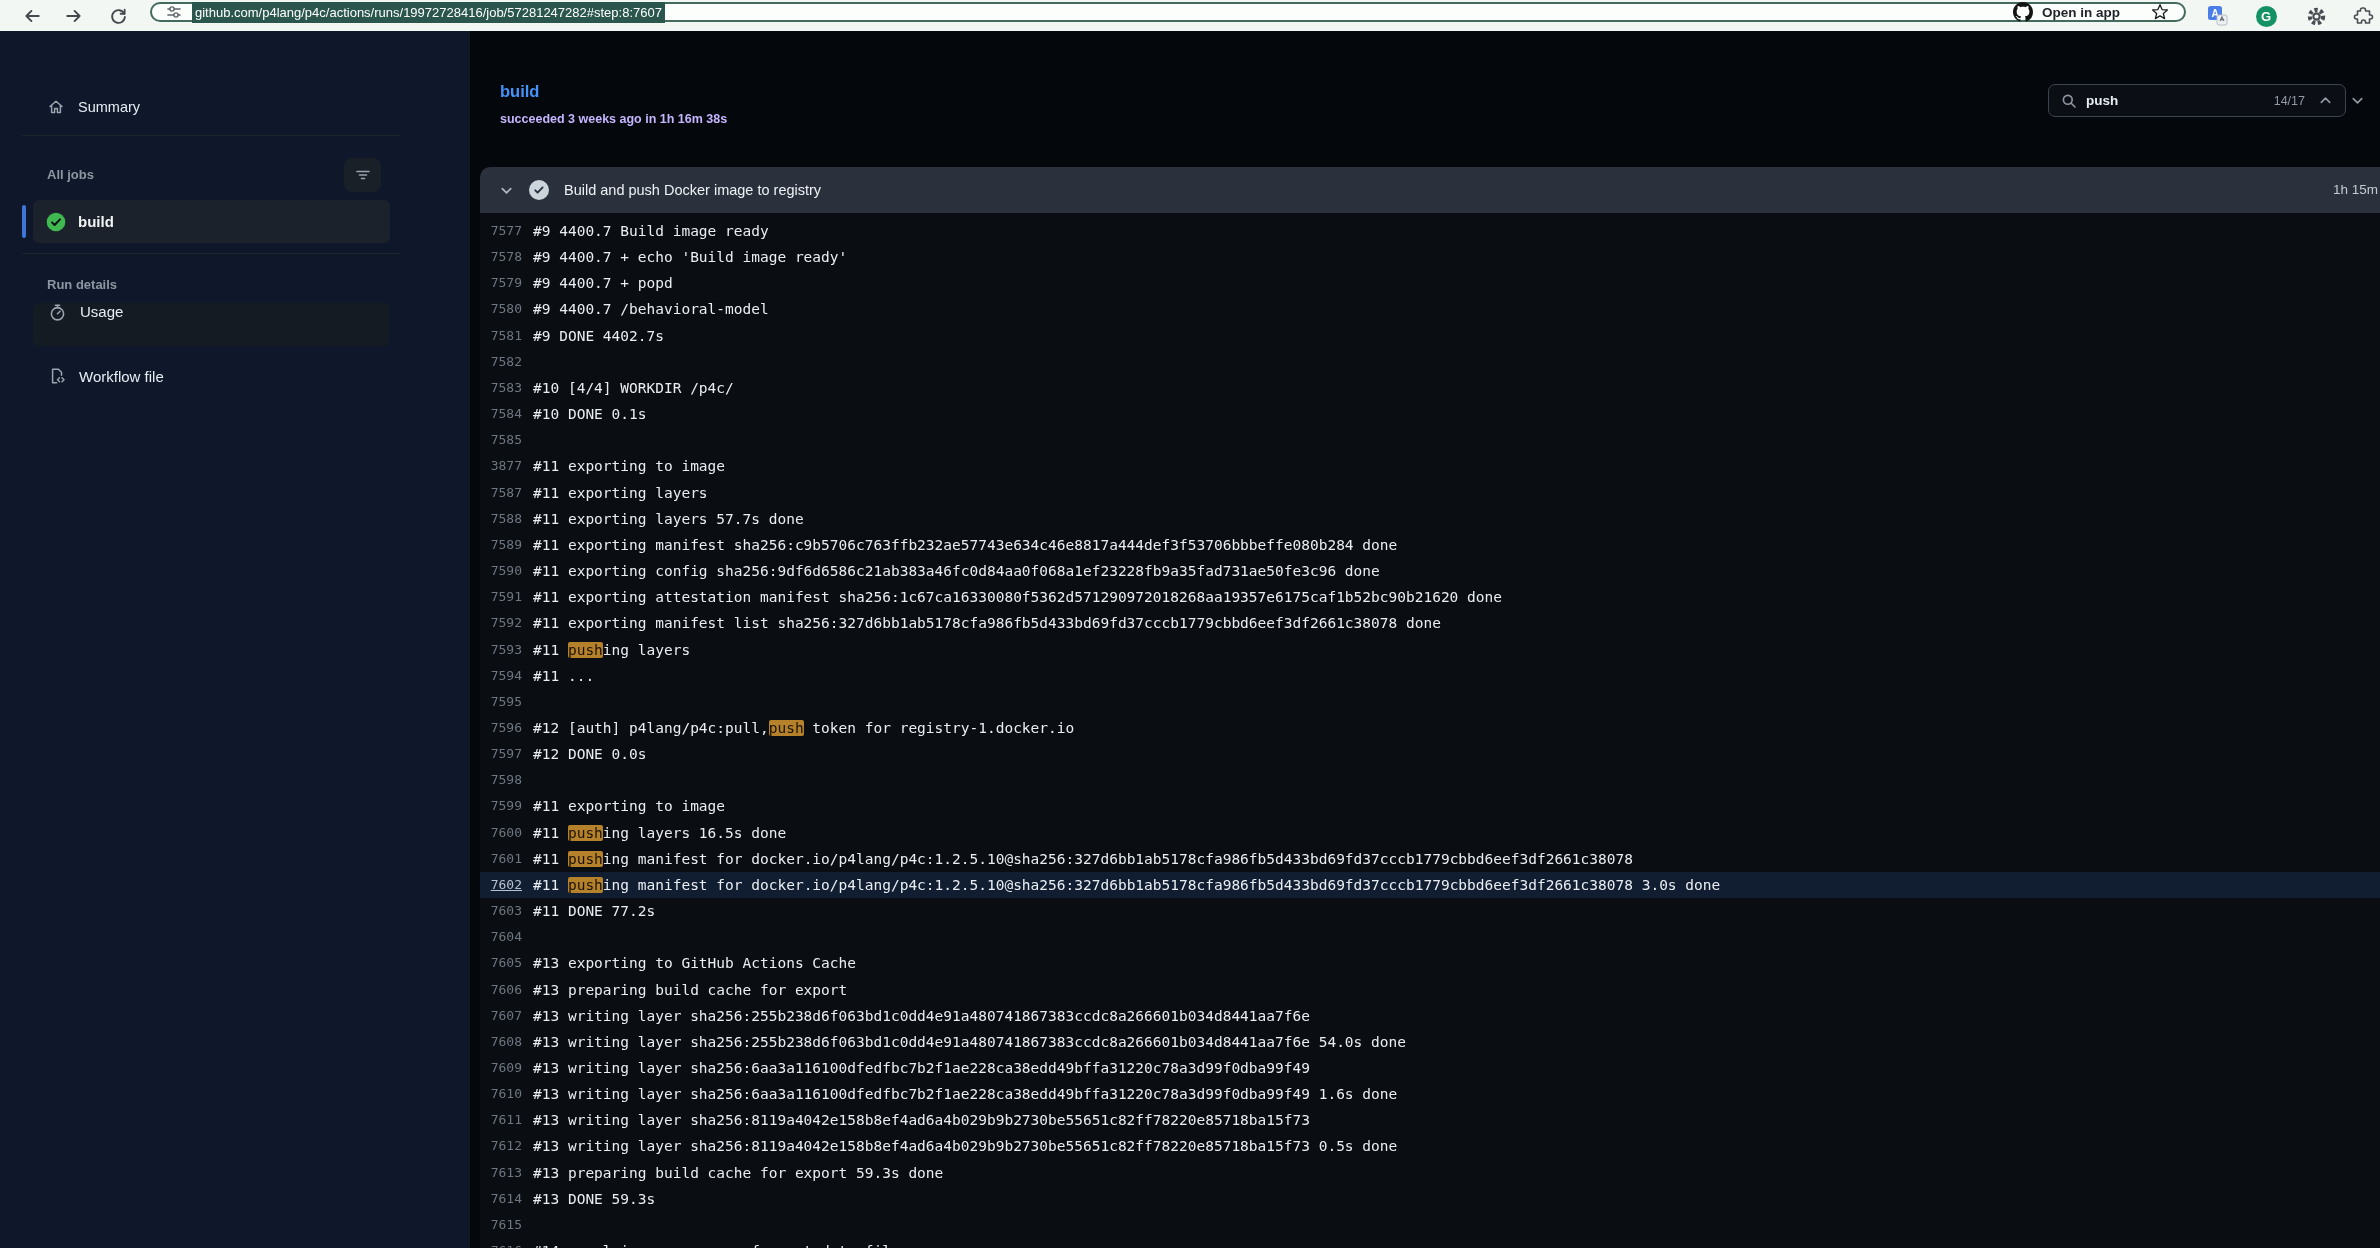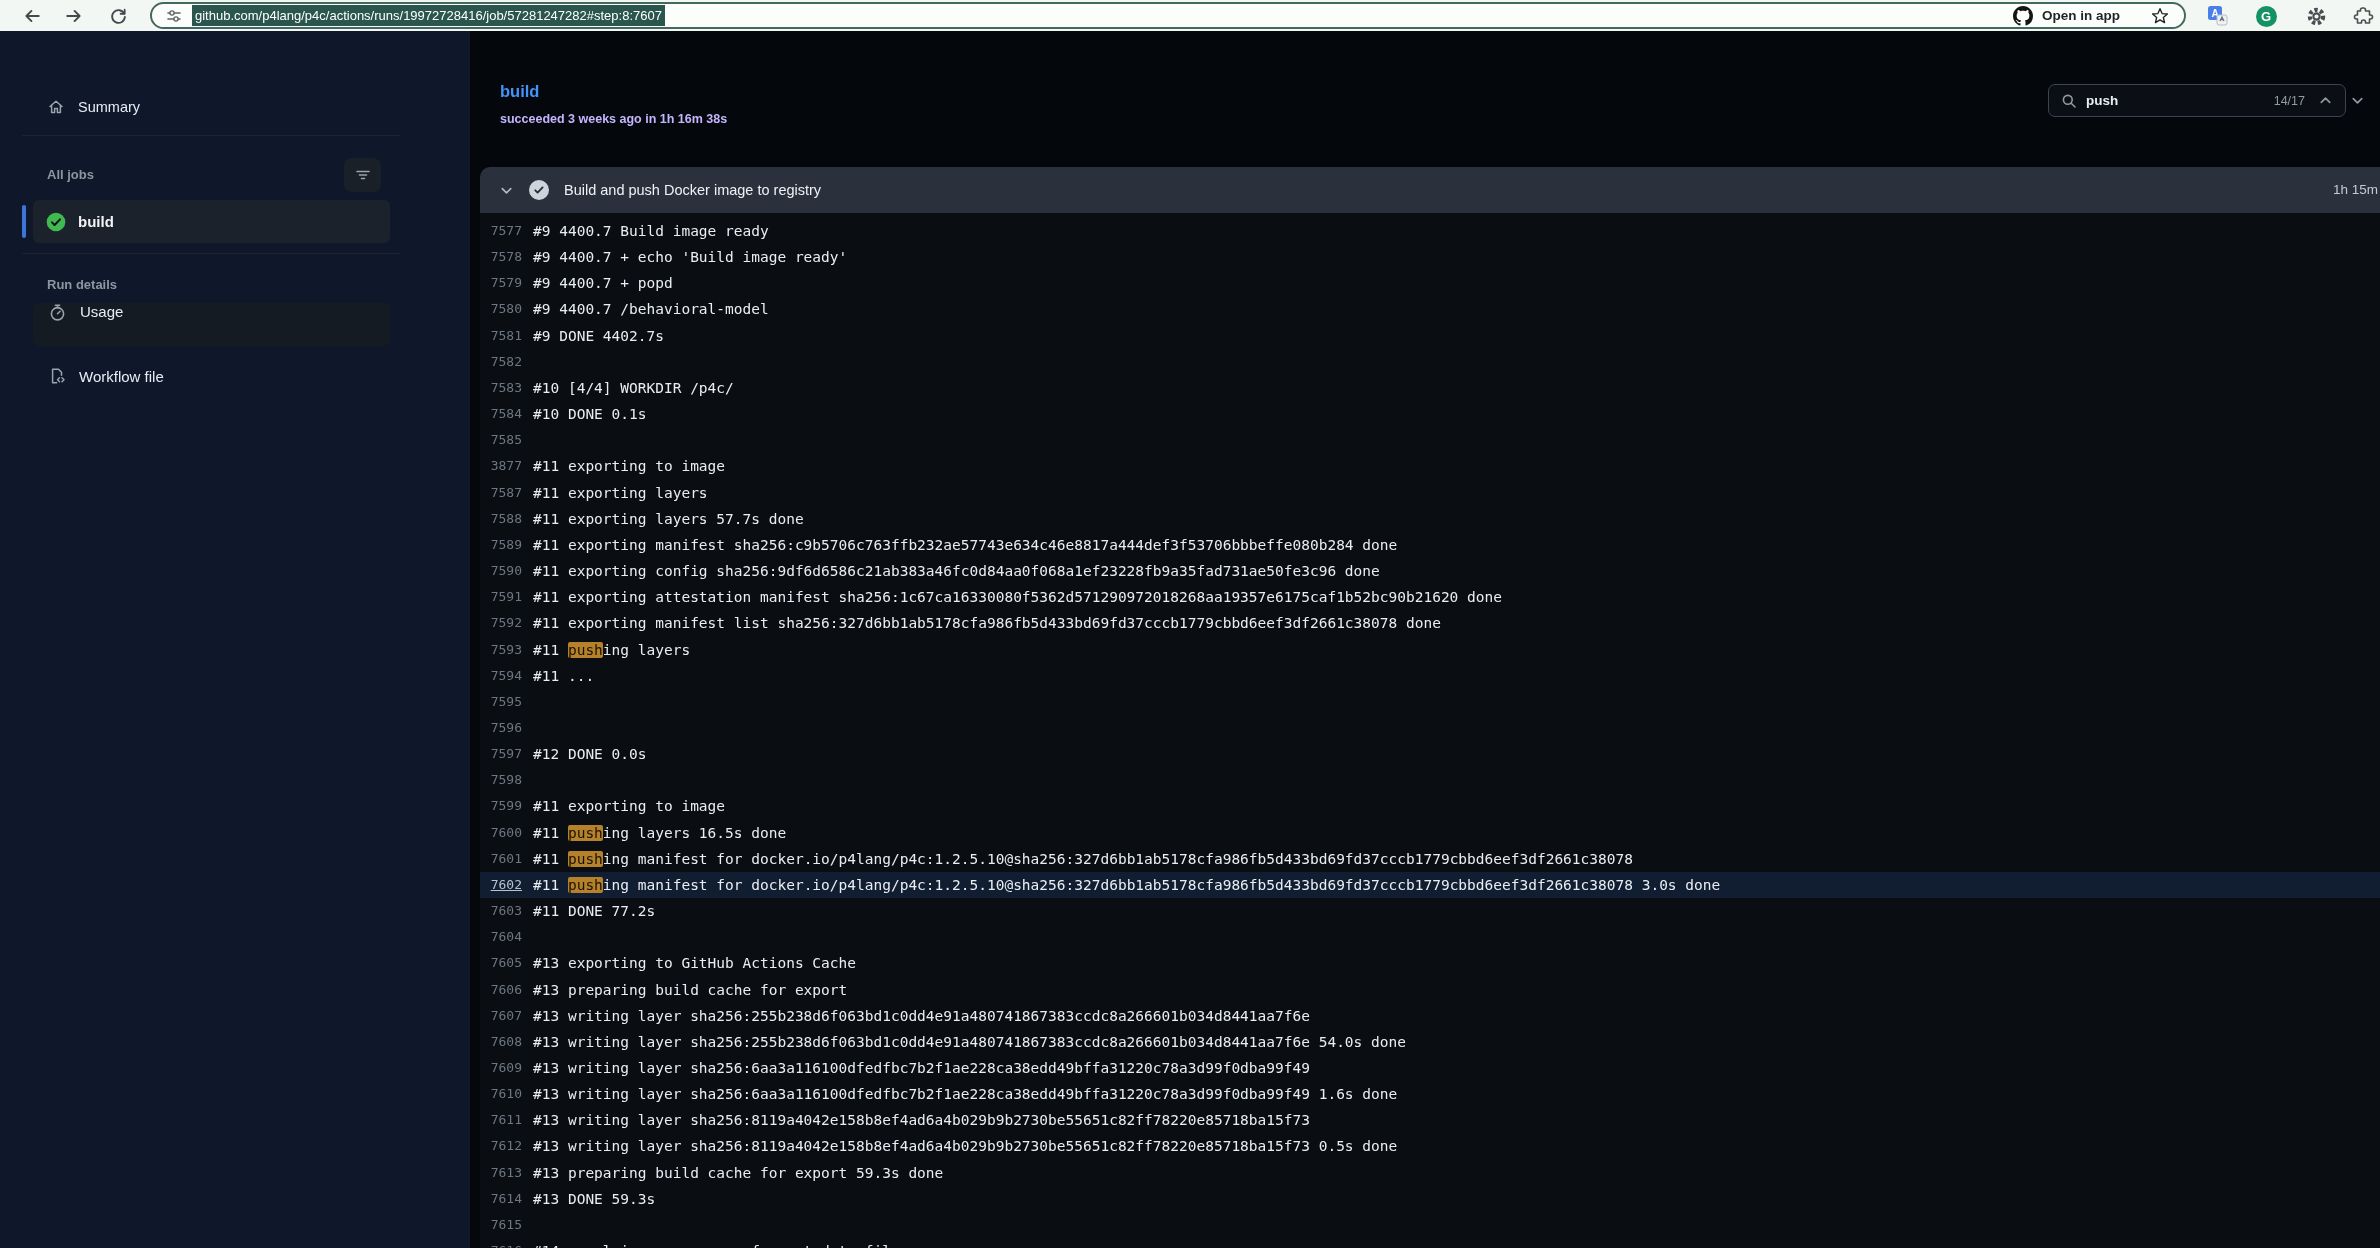--- a/index.html
+++ b/index.html
@@ -3,21 +3,21 @@
 <meta charset="utf-8">
 <style>
   * { box-sizing: border-box; margin: 0; padding: 0; }
   html,body { width:2380px; height:1248px; overflow:hidden; background:#04070c;
     font-family:"Liberation Sans", sans-serif; }
   .page { position:relative; width:2380px; height:1248px; }
 
   
   .toolbar { position:absolute; left:0; top:0; width:2380px; height:31px; background:#f2f7f3; }
   .navbtn { position:absolute; top:4px; width:24px; height:24px; display:flex; align-items:center; justify-content:center; border-radius:50%; }
-  .omnibox { position:absolute; left:150px; top:2px; width:2036px; height:27px; border:2px solid #44695f;
+  .omnibox { position:absolute; left:150px; top:2px; width:2036px; height:20px; border:2px solid #44695f;
     border-radius:14px; background:#fcfefc; display:flex; align-items:center; padding:0 14px; }
   .url-sel { background:#2a564e; color:#ffffff; font-size:13px; padding:3px 3px; margin-left:10px; white-space:nowrap; }
   .omni-spacer { flex:1; }
   .open-in-app { display:flex; align-items:center; gap:9px; color:#1f2328; font-size:13.5px; font-weight:700; }
   .ext-icon { position:absolute; top:4px; width:24px; height:24px; display:flex; align-items:center; justify-content:center; }
   .gram { width:21px; height:21px; border-radius:50%; background:#149266; color:#fff; font-size:13px; font-weight:700;
     display:flex; align-items:center; justify-content:center; }
 
   
   .sidebar { position:absolute; left:0; top:31px; width:470px; height:1217px; background:#0f172a; border-right:1px solid #151b22; }
@@ -250,21 +250,21 @@
         <div class="log-row"><span class="ln">3877</span><span class="lt">#11 exporting to image</span></div>
         <div class="log-row"><span class="ln">7587</span><span class="lt">#11 exporting layers</span></div>
         <div class="log-row"><span class="ln">7588</span><span class="lt">#11 exporting layers 57.7s done</span></div>
         <div class="log-row"><span class="ln">7589</span><span class="lt">#11 exporting manifest sha256:c9b5706c763ffb232ae57743e634c46e8817a444def3f53706bbbeffe080b284 done</span></div>
         <div class="log-row"><span class="ln">7590</span><span class="lt">#11 exporting config sha256:9df6d6586c21ab383a46fc0d84aa0f068a1ef23228fb9a35fad731ae50fe3c96 done</span></div>
         <div class="log-row"><span class="ln">7591</span><span class="lt">#11 exporting attestation manifest sha256:1c67ca16330080f5362d571290972018268aa19357e6175caf1b52bc90b21620 done</span></div>
         <div class="log-row"><span class="ln">7592</span><span class="lt">#11 exporting manifest list sha256:327d6bb1ab5178cfa986fb5d433bd69fd37cccb1779cbbd6eef3df2661c38078 done</span></div>
         <div class="log-row"><span class="ln">7593</span><span class="lt">#11 <mark>push</mark>ing layers</span></div>
         <div class="log-row"><span class="ln">7594</span><span class="lt">#11 ...</span></div>
         <div class="log-row"><span class="ln">7595</span><span class="lt"></span></div>
-        <div class="log-row"><span class="ln">7596</span></div>
+        <div class="log-row"><span class="ln">7596</span><span class="lt">#12 [auth] p4lang/p4c:pull,<mark>push</mark> token for registry-1.docker.io</span></div>
         <div class="log-row"><span class="ln">7597</span><span class="lt">#12 DONE 0.0s</span></div>
         <div class="log-row"><span class="ln">7598</span><span class="lt"></span></div>
         <div class="log-row"><span class="ln">7599</span><span class="lt">#11 exporting to image</span></div>
         <div class="log-row"><span class="ln">7600</span><span class="lt">#11 <mark>push</mark>ing layers 16.5s done</span></div>
         <div class="log-row"><span class="ln">7601</span><span class="lt">#11 <mark>push</mark>ing manifest for docker.io/p4lang/p4c:1.2.5.10@sha256:327d6bb1ab5178cfa986fb5d433bd69fd37cccb1779cbbd6eef3df2661c38078</span></div>
         <div class="log-row current"><span class="ln">7602</span><span class="lt">#11 <mark>push</mark>ing manifest for docker.io/p4lang/p4c:1.2.5.10@sha256:327d6bb1ab5178cfa986fb5d433bd69fd37cccb1779cbbd6eef3df2661c38078 3.0s done</span></div>
         <div class="log-row"><span class="ln">7603</span><span class="lt">#11 DONE 77.2s</span></div>
         <div class="log-row"><span class="ln">7604</span><span class="lt"></span></div>
         <div class="log-row"><span class="ln">7605</span><span class="lt">#13 exporting to GitHub Actions Cache</span></div>
         <div class="log-row"><span class="ln">7606</span><span class="lt">#13 preparing build cache for export</span></div>

